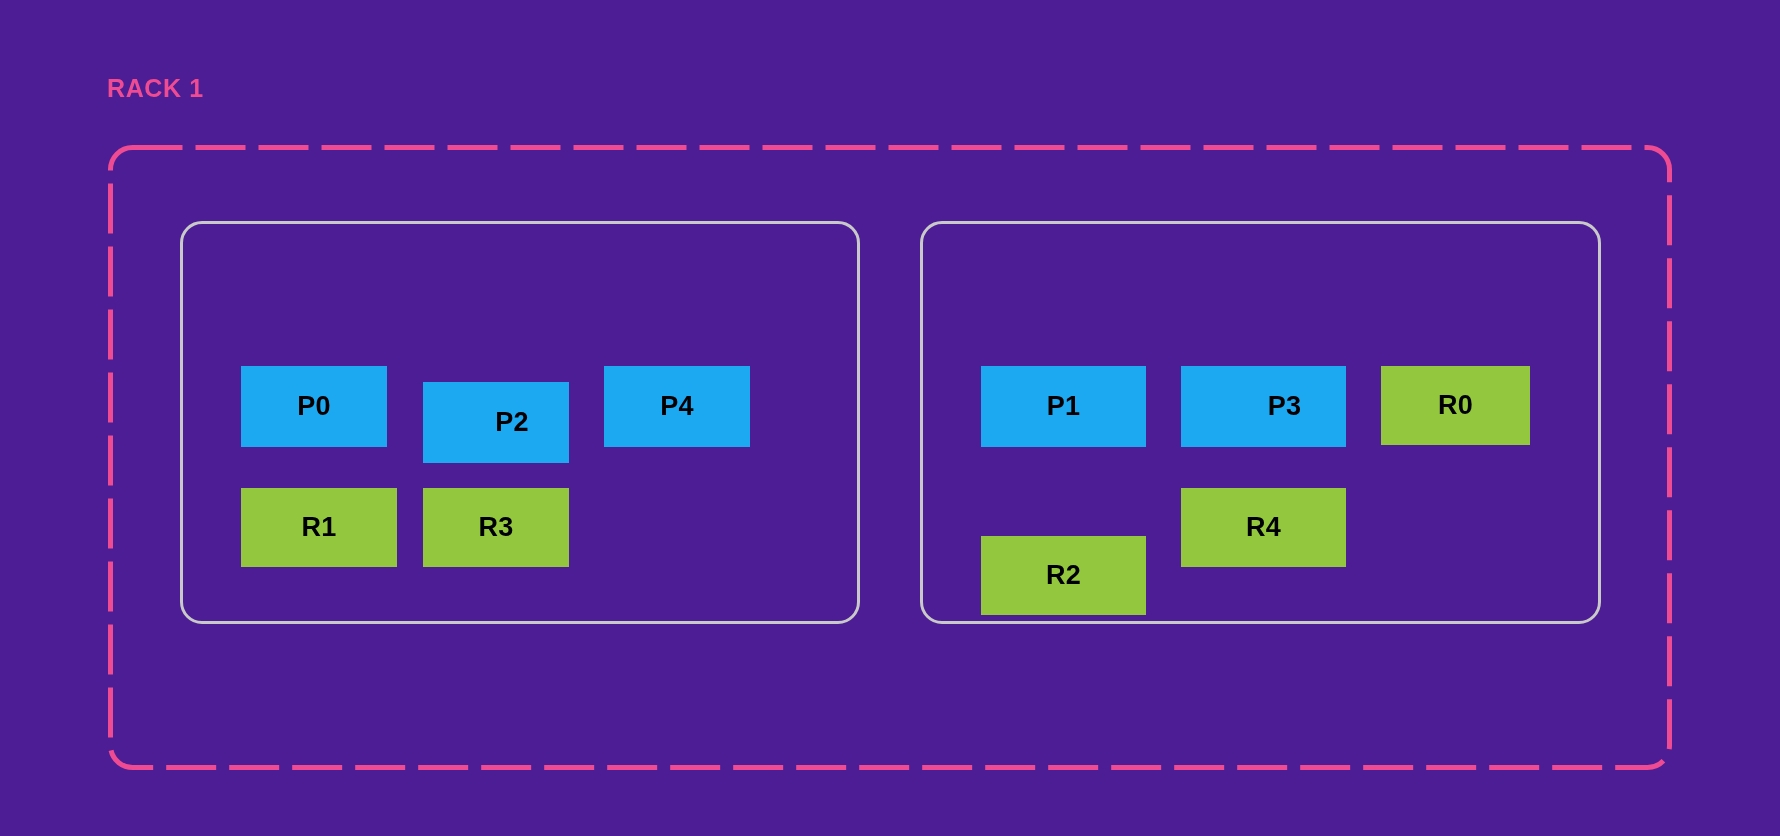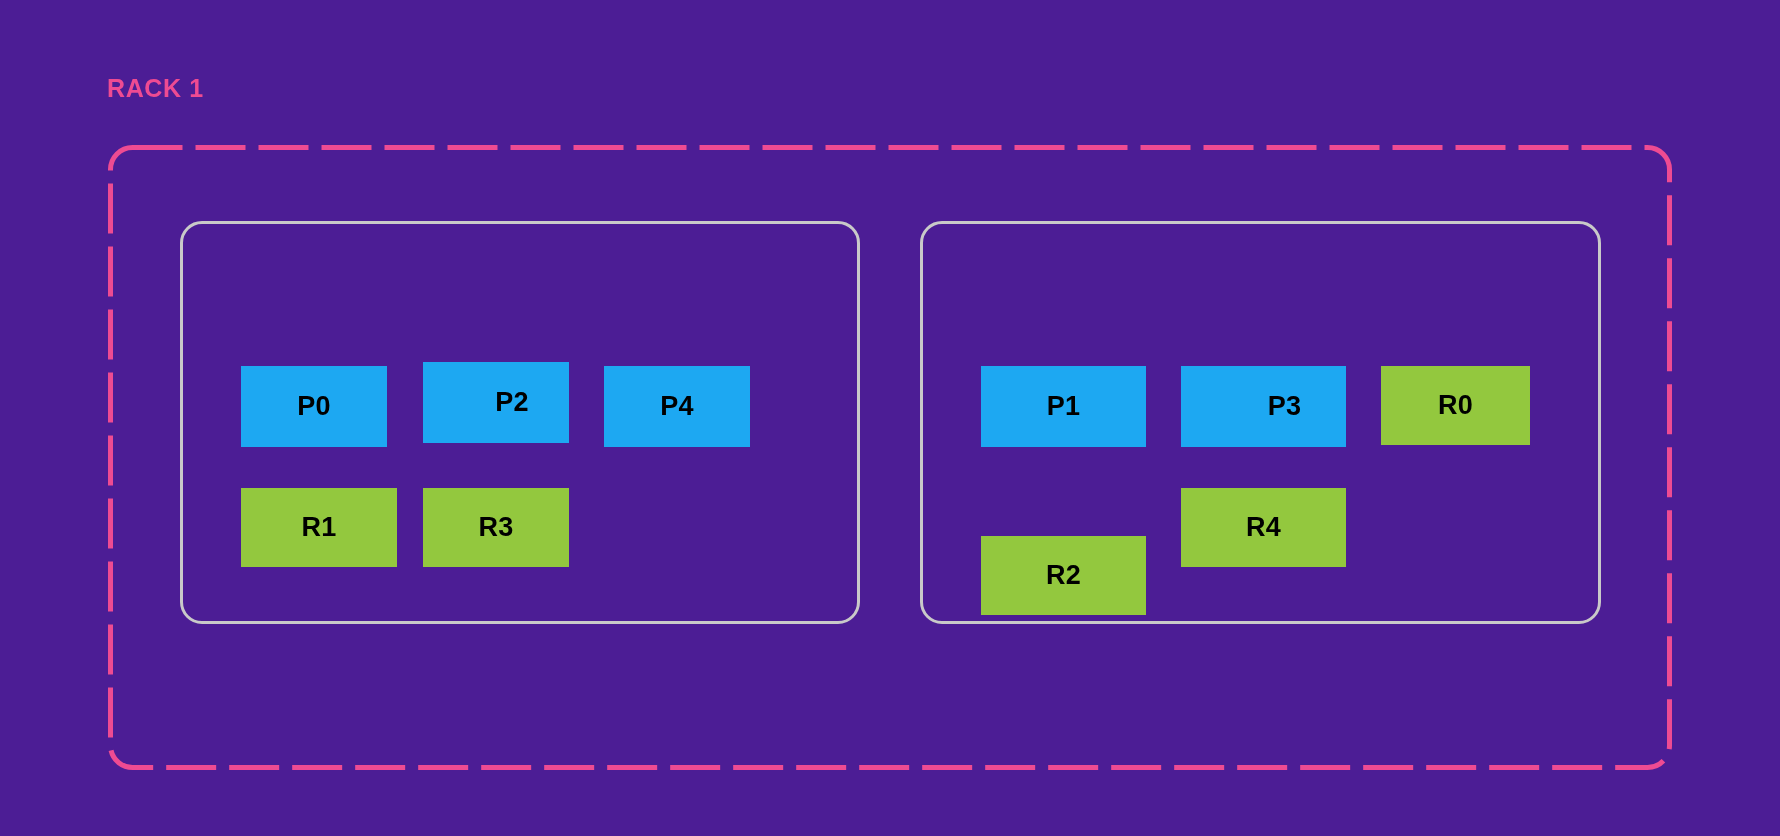--- a/index.html
+++ b/index.html
@@ -95,21 +95,21 @@
   <div class="rack-label">RACK 1</div>
 
   <div class="rack-box">
     <svg viewBox="0 0 1564 625" preserveAspectRatio="none">
       <rect x="2.5" y="2.5" width="1559" height="620" rx="22" ry="22" fill="none" stroke="#EE4B92" stroke-width="5" stroke-dasharray="50 13" stroke-linecap="butt"></rect>
     </svg>
   </div>
 
   <div class="node" id="node-0">
       <div class="chip primary" style="left: 58px; top: 142px; width: 146px; height: 81px;">P0</div>
-      <div class="chip primary" style="left: 240px; top: 138px; width: 146px; height: 81px; padding-left: 32px;">P2</div>
+      <div class="chip primary" style="left: 240px; top: 158px; width: 146px; height: 81px; padding-left: 32px;">P2</div>
       <div class="chip primary" style="left: 421px; top: 142px; width: 146px; height: 81px;">P4</div>
       <div class="chip replica" style="left: 58px; top: 264px; width: 156px; height: 79px;">R1</div>
       <div class="chip replica" style="left: 240px; top: 264px; width: 146px; height: 79px;">R3</div>
     </div>
   <div class="node" id="node-1">
       <div class="chip primary" style="left: 58px; top: 142px; width: 165px; height: 81px;">P1</div>
       <div class="chip primary" style="left: 258px; top: 142px; width: 165px; height: 81px; padding-left: 42px;">P3</div>
       <div class="chip replica" style="left: 458px; top: 142px; width: 149px; height: 79px;">R0</div>
       <div class="chip replica" style="left: 58px; top: 264px; width: 165px; height: 79px; margin-top: 48px;">R2</div>
       <div class="chip replica" style="left: 258px; top: 264px; width: 165px; height: 79px;">R4</div>

